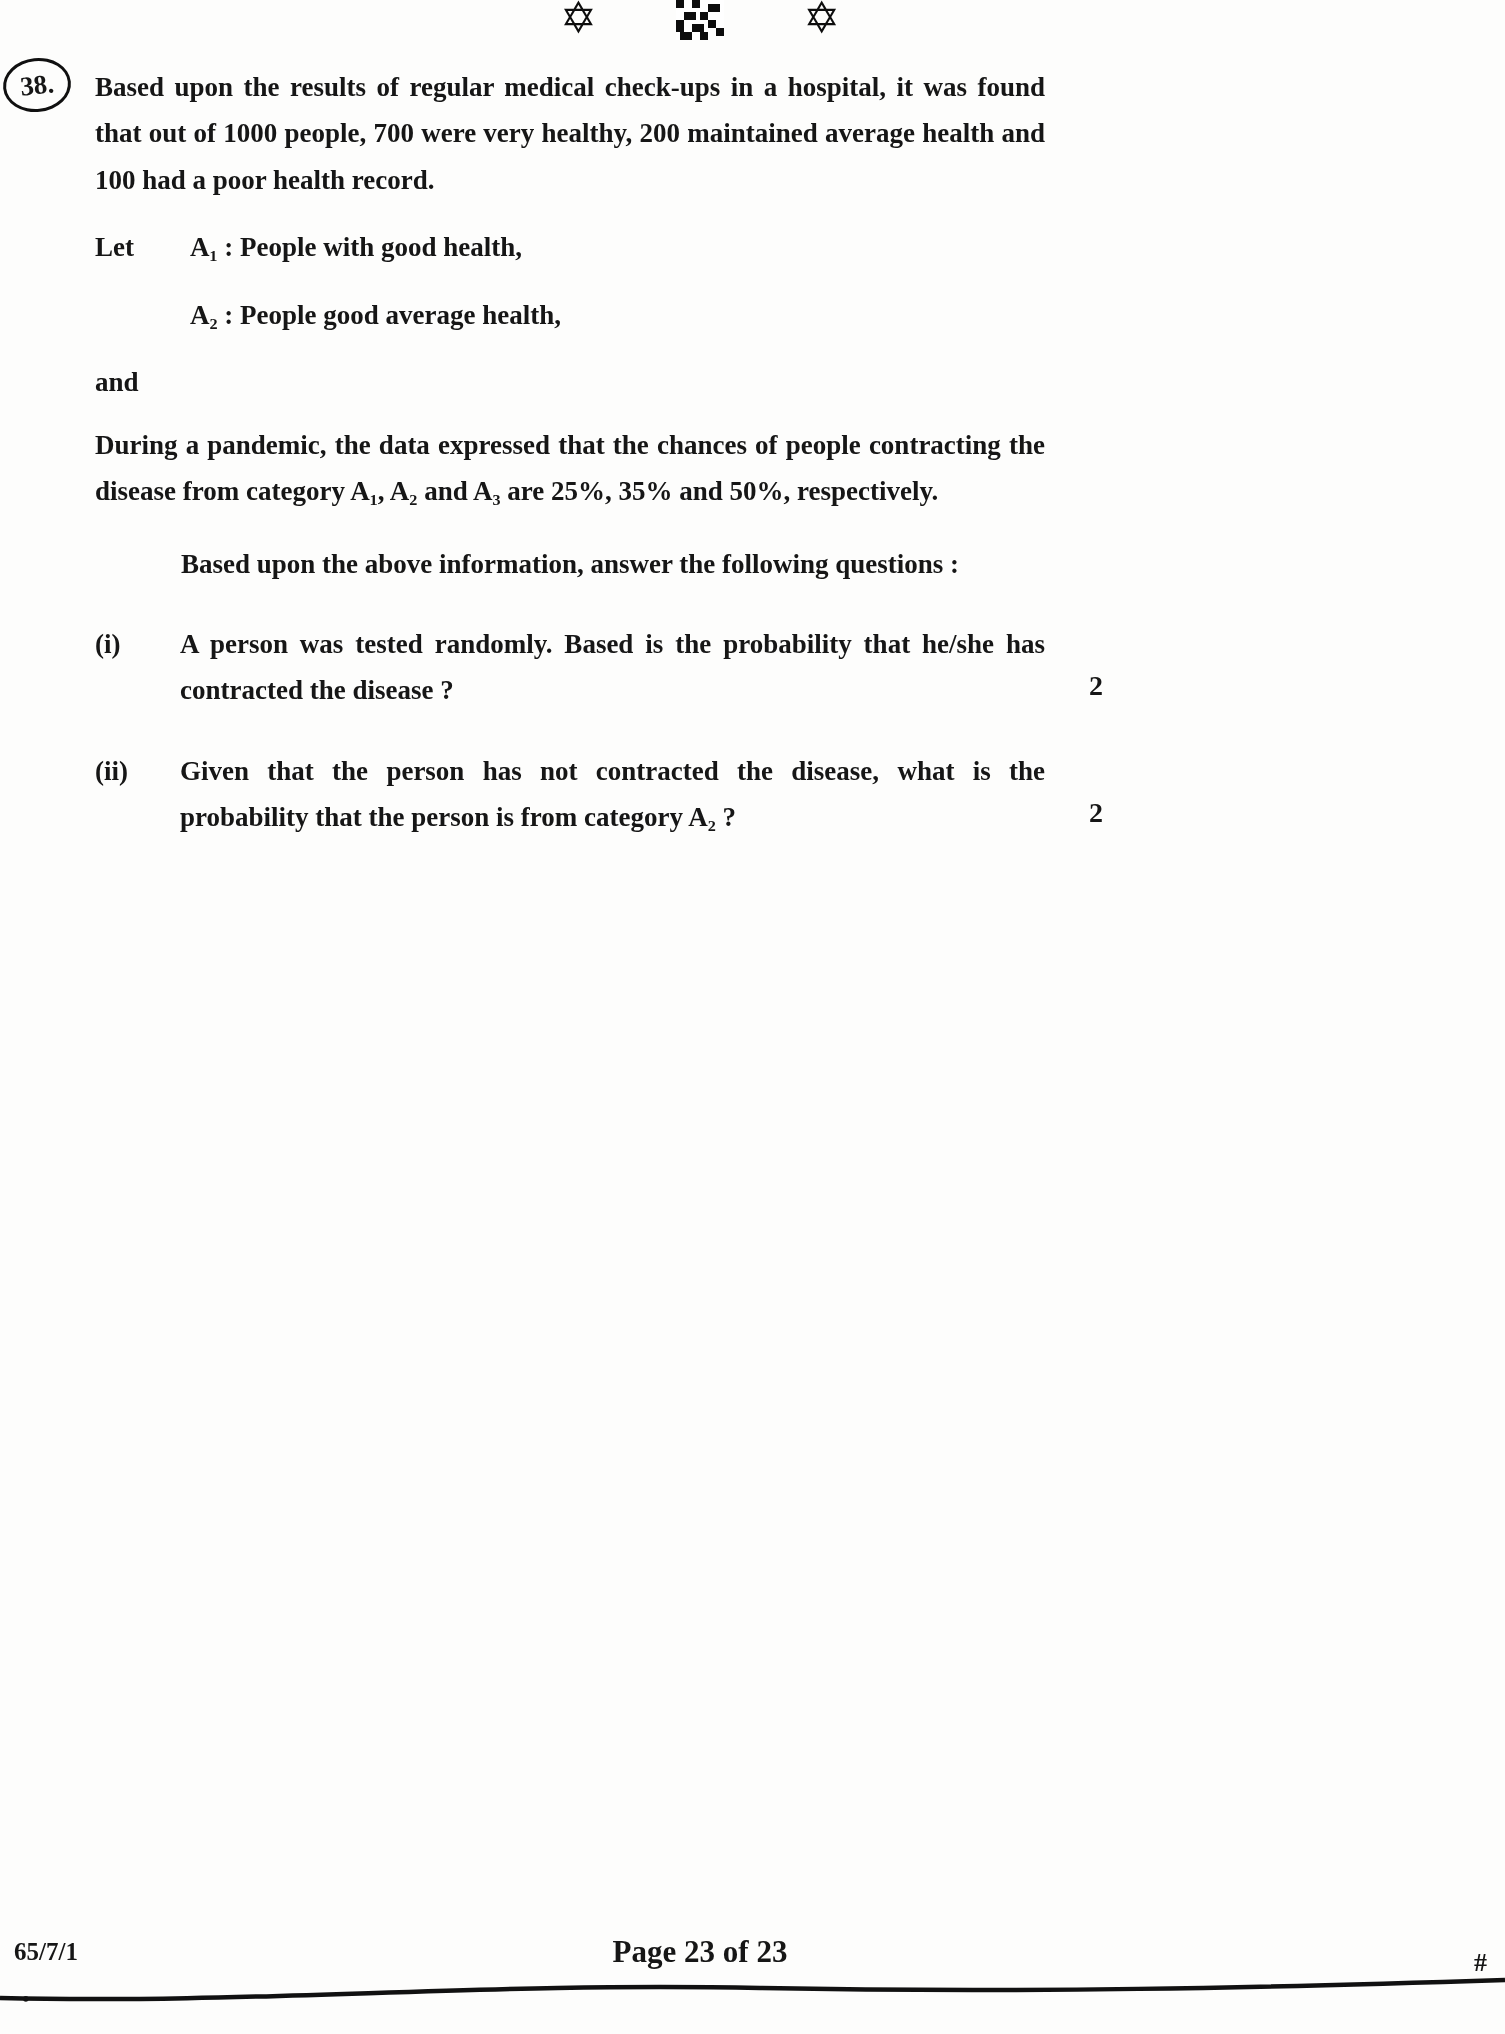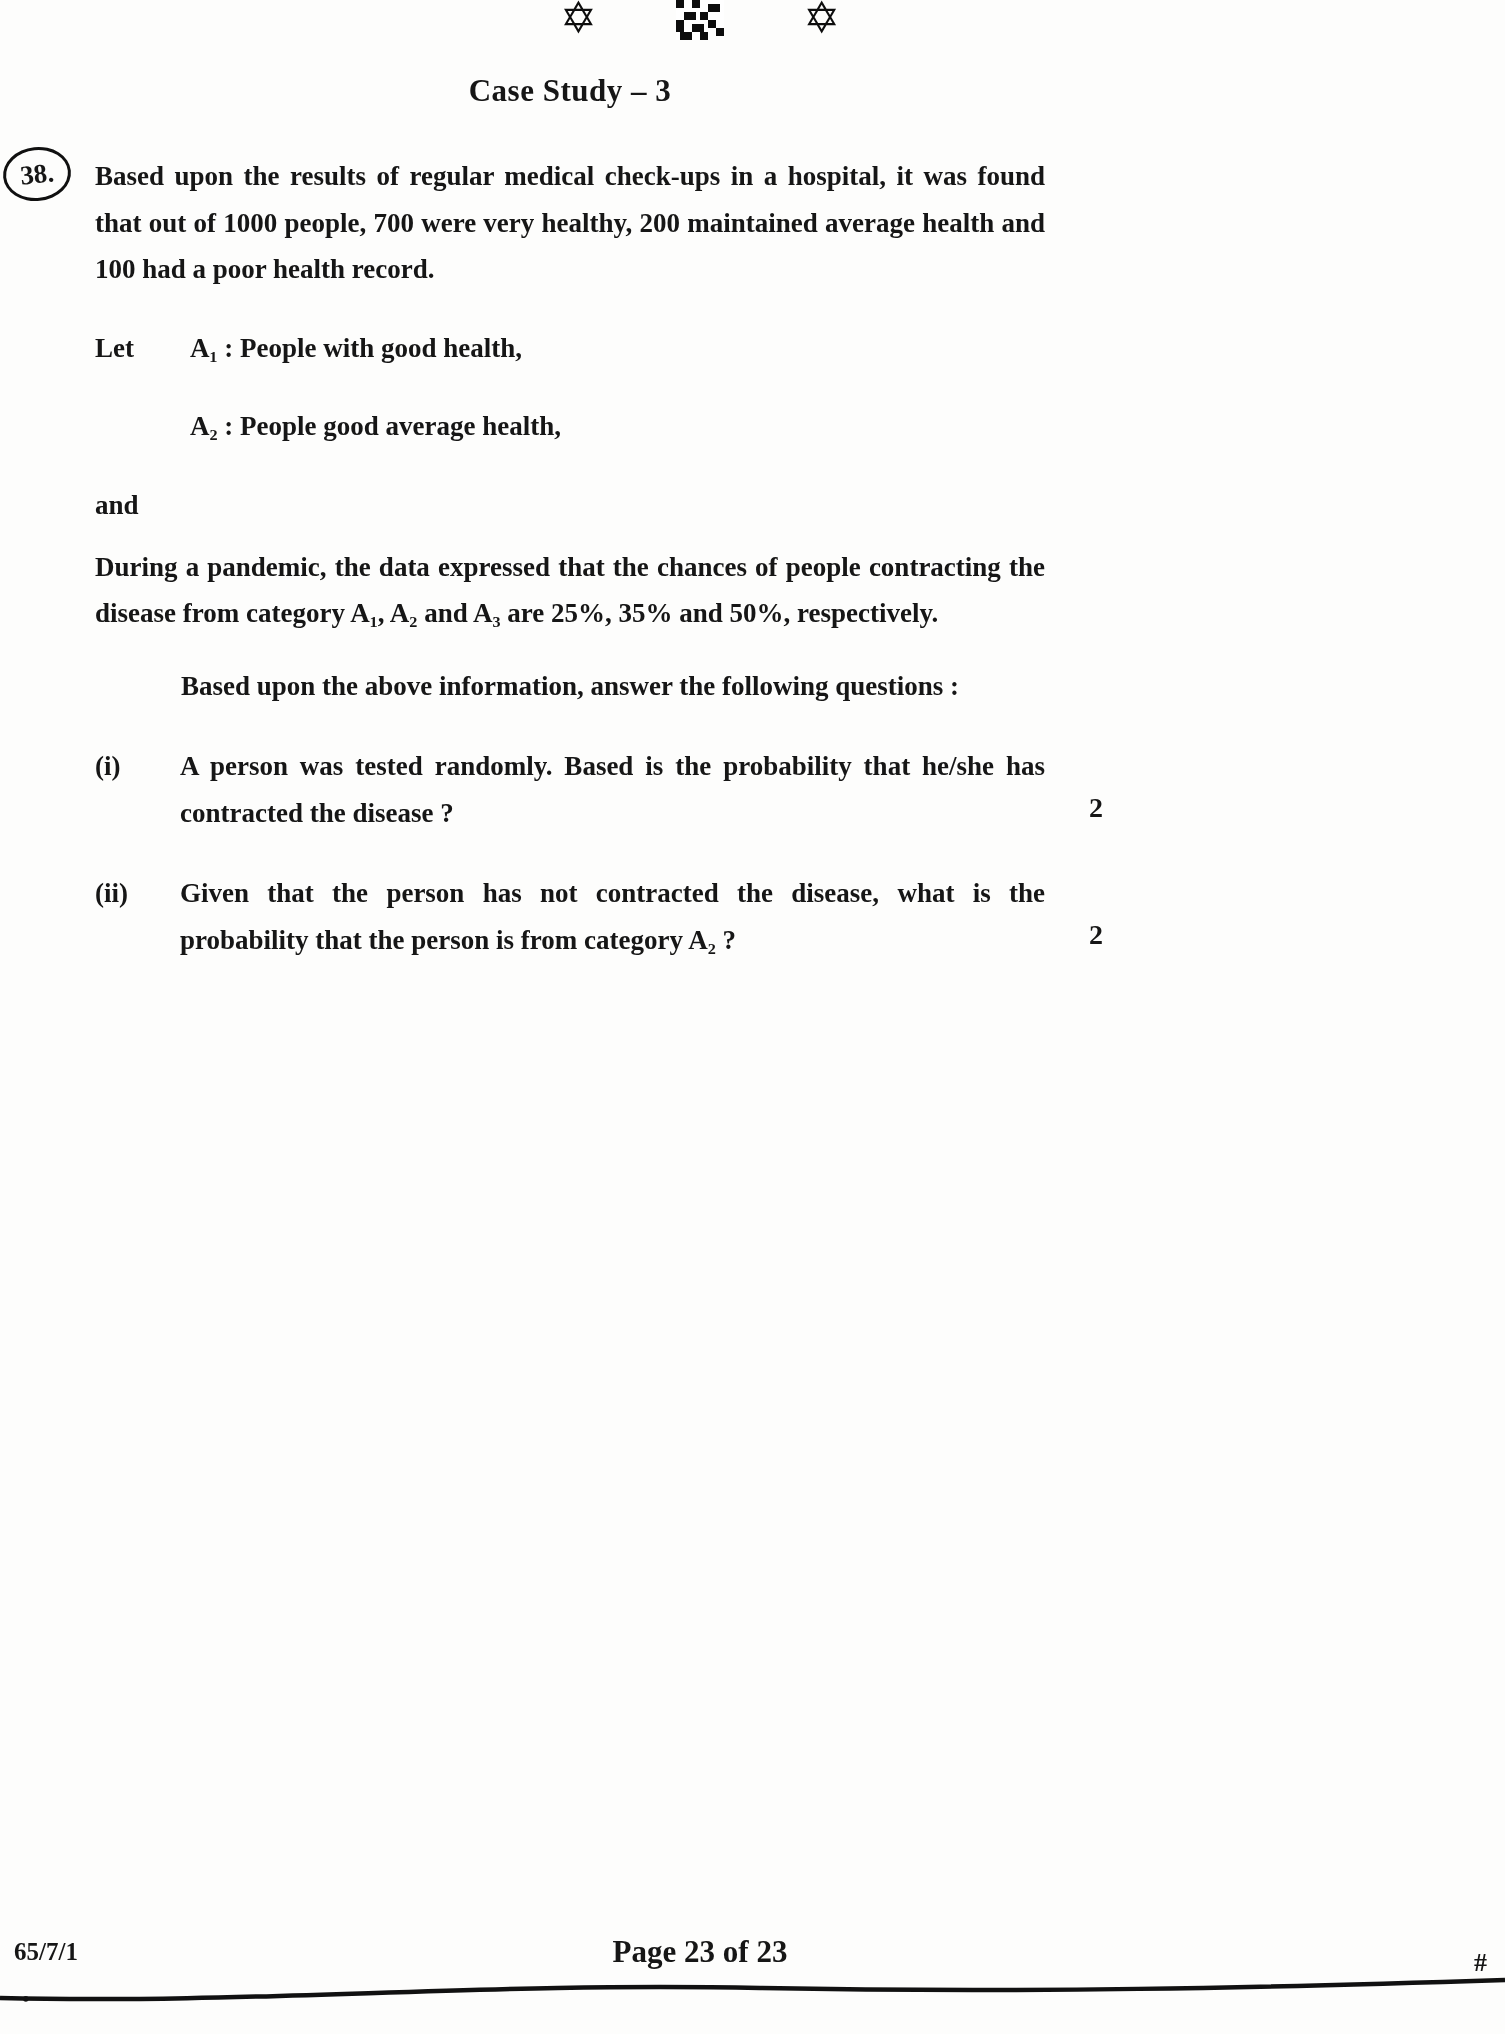--- a/index.html
+++ b/index.html
@@ -70,21 +70,21 @@
     font-size: 27px;
     transform: rotate(-6deg);
   }
   .para {
     margin: 0;
     text-align: justify;
   }
   .def {
     display: grid;
     grid-template-columns: 95px 1fr;
-    margin-top: 32px;
+    margin-top: 21px;
   }
   .pandemic { margin-top: 16px; }
   .prompt {
     margin-top: 26px;
     text-align: center;
   }
   .part {
     position: relative;
     display: grid;
     grid-template-columns: 85px 1fr;
@@ -155,21 +155,20 @@
       <rect x="4" y="9" width="3" height="2" fill="#0d0d0d"></rect>
       <rect x="8" y="8" width="2" height="2" fill="#0d0d0d"></rect>
       <rect x="10" y="10" width="2" height="2" fill="#0d0d0d"></rect>
       <rect x="1" y="11" width="3" height="2" fill="#0d0d0d"></rect>
       <rect x="6" y="11" width="2" height="2" fill="#0d0d0d"></rect>
     </svg>
     <span class="star">✡</span>
   </div>
 
   <div class="content">
-    <h1 class="title">Case Study – 3</h1>
 
     <div class="question">
       <span class="qnum">38.</span>
 
       <p class="para">Based upon the results of regular medical check-ups in a hospital, it was found that out of 1000 people, 700 were very healthy, 200 maintained average health and 100 had a poor health record.</p>
 
       <div class="def">
         <span class="def-prefix">Let</span>
         <span class="def-body">A₁ : People with good health,</span>
       </div>

